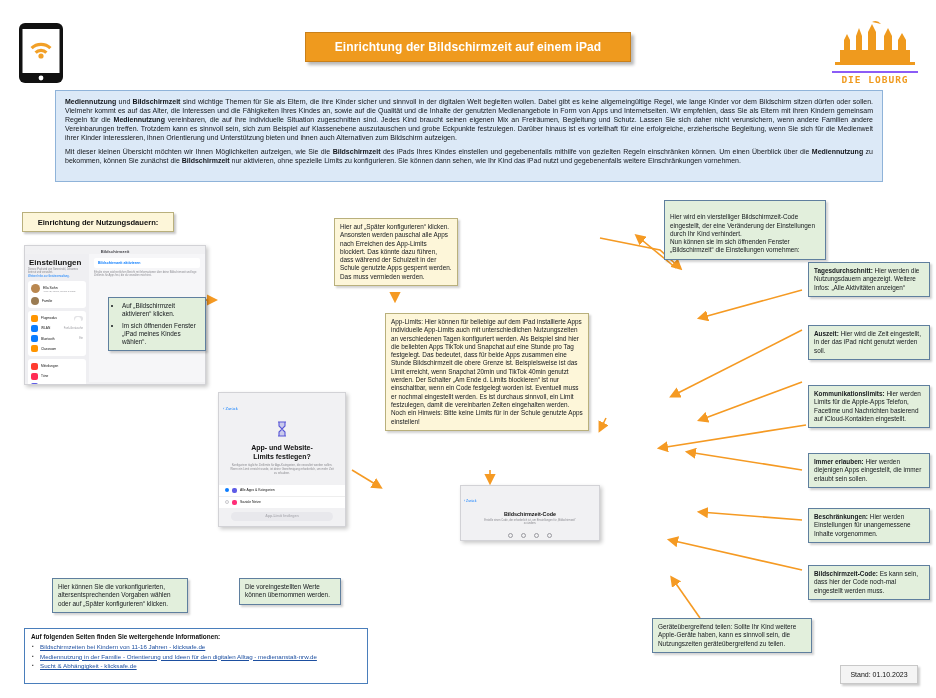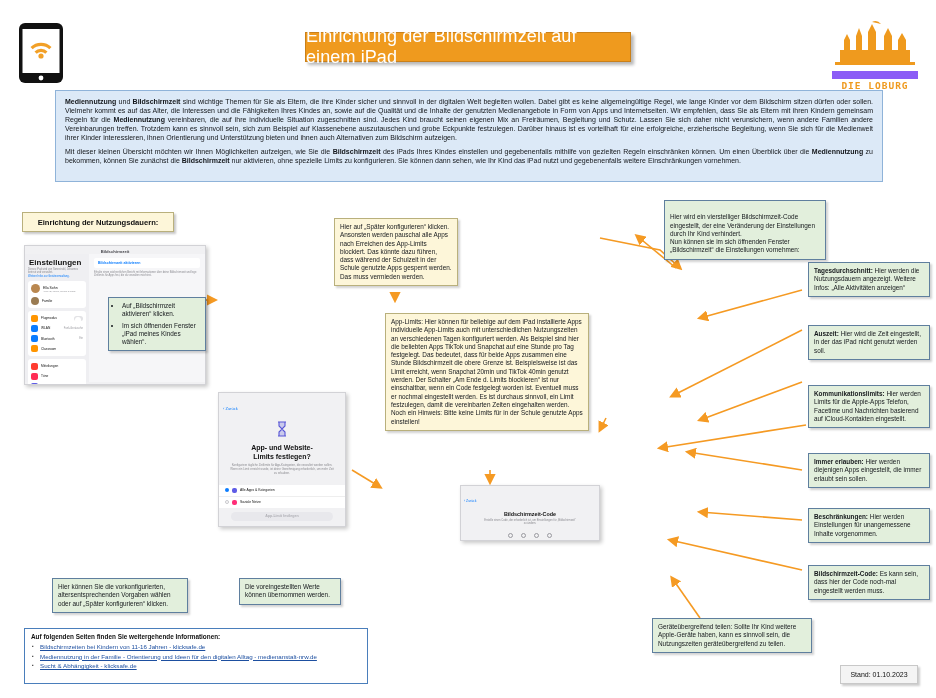--- a/index.html
+++ b/index.html
@@ -16,28 +16,28 @@
 
   
   #ipad-logo { left:18px; top:22px; width:46px; height:62px; }
   #title-banner {
     left:305px; top:32px; width:326px; height:30px;
     background:#ef9a1e; border:1px solid #c9801a;
     box-shadow: 3px 3px 3px rgba(0,0,0,.28);
     display:flex; align-items:center; justify-content:center;
   }
   #title-banner span {
-    color:#fff; font-size:18px; font-weight:400; letter-spacing:.1px;
+    color:#fff; font-size:12px; font-weight:700; letter-spacing:.1px;
   }
   #brand-logo { right:18px; top:20px; width:86px; height:64px; text-align:center; }
   #brand-logo .brandname {
     font-family:"DejaVu Sans Mono", monospace;
     font-size:9.5px; font-weight:bold; color:#ef9a1e;
     letter-spacing:1px; margin-top:1px;
-    border-top:8px solid #8b5cf6; padding-top:1px;
+    border-top:2px solid #8b5cf6; padding-top:1px;
   }
 
   
   #intro {
     left:55px; top:90px; width:828px; height:92px;
     background:#dce9f7; border:1px solid #8fb3d9;
     padding:6px 9px 4px 9px;
   }
   #intro p {
     margin:0 0 5px 0;

